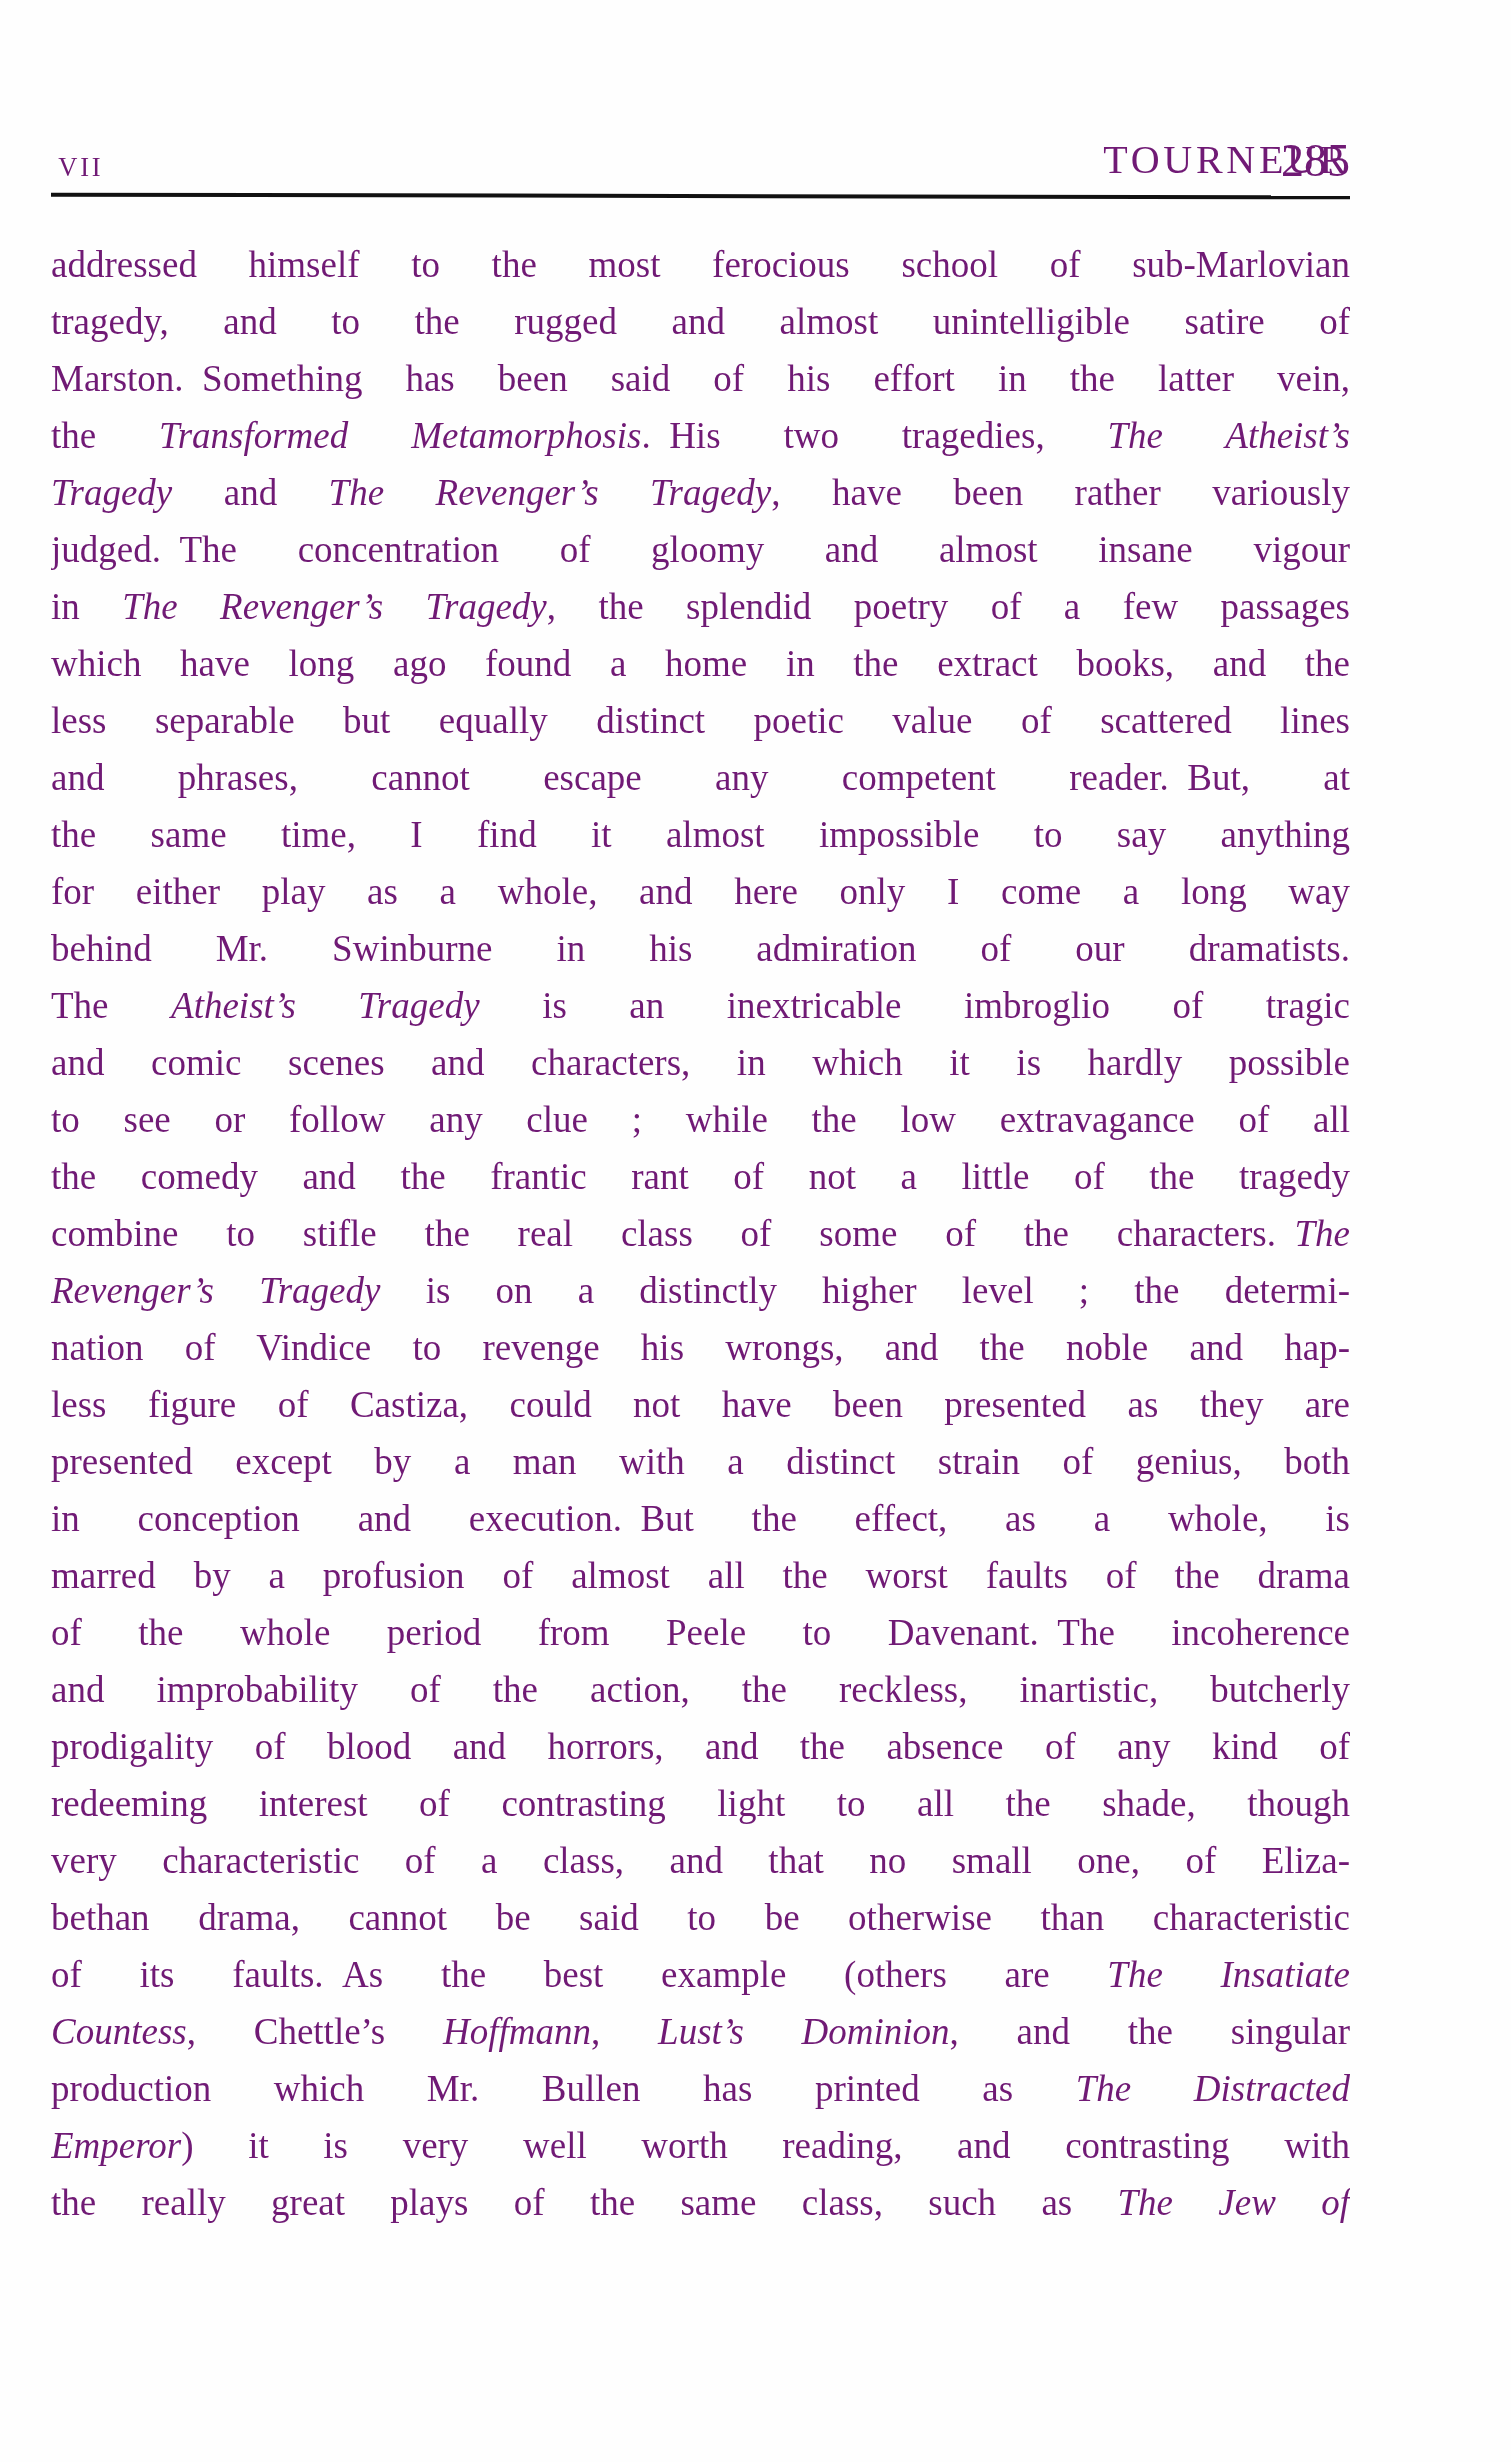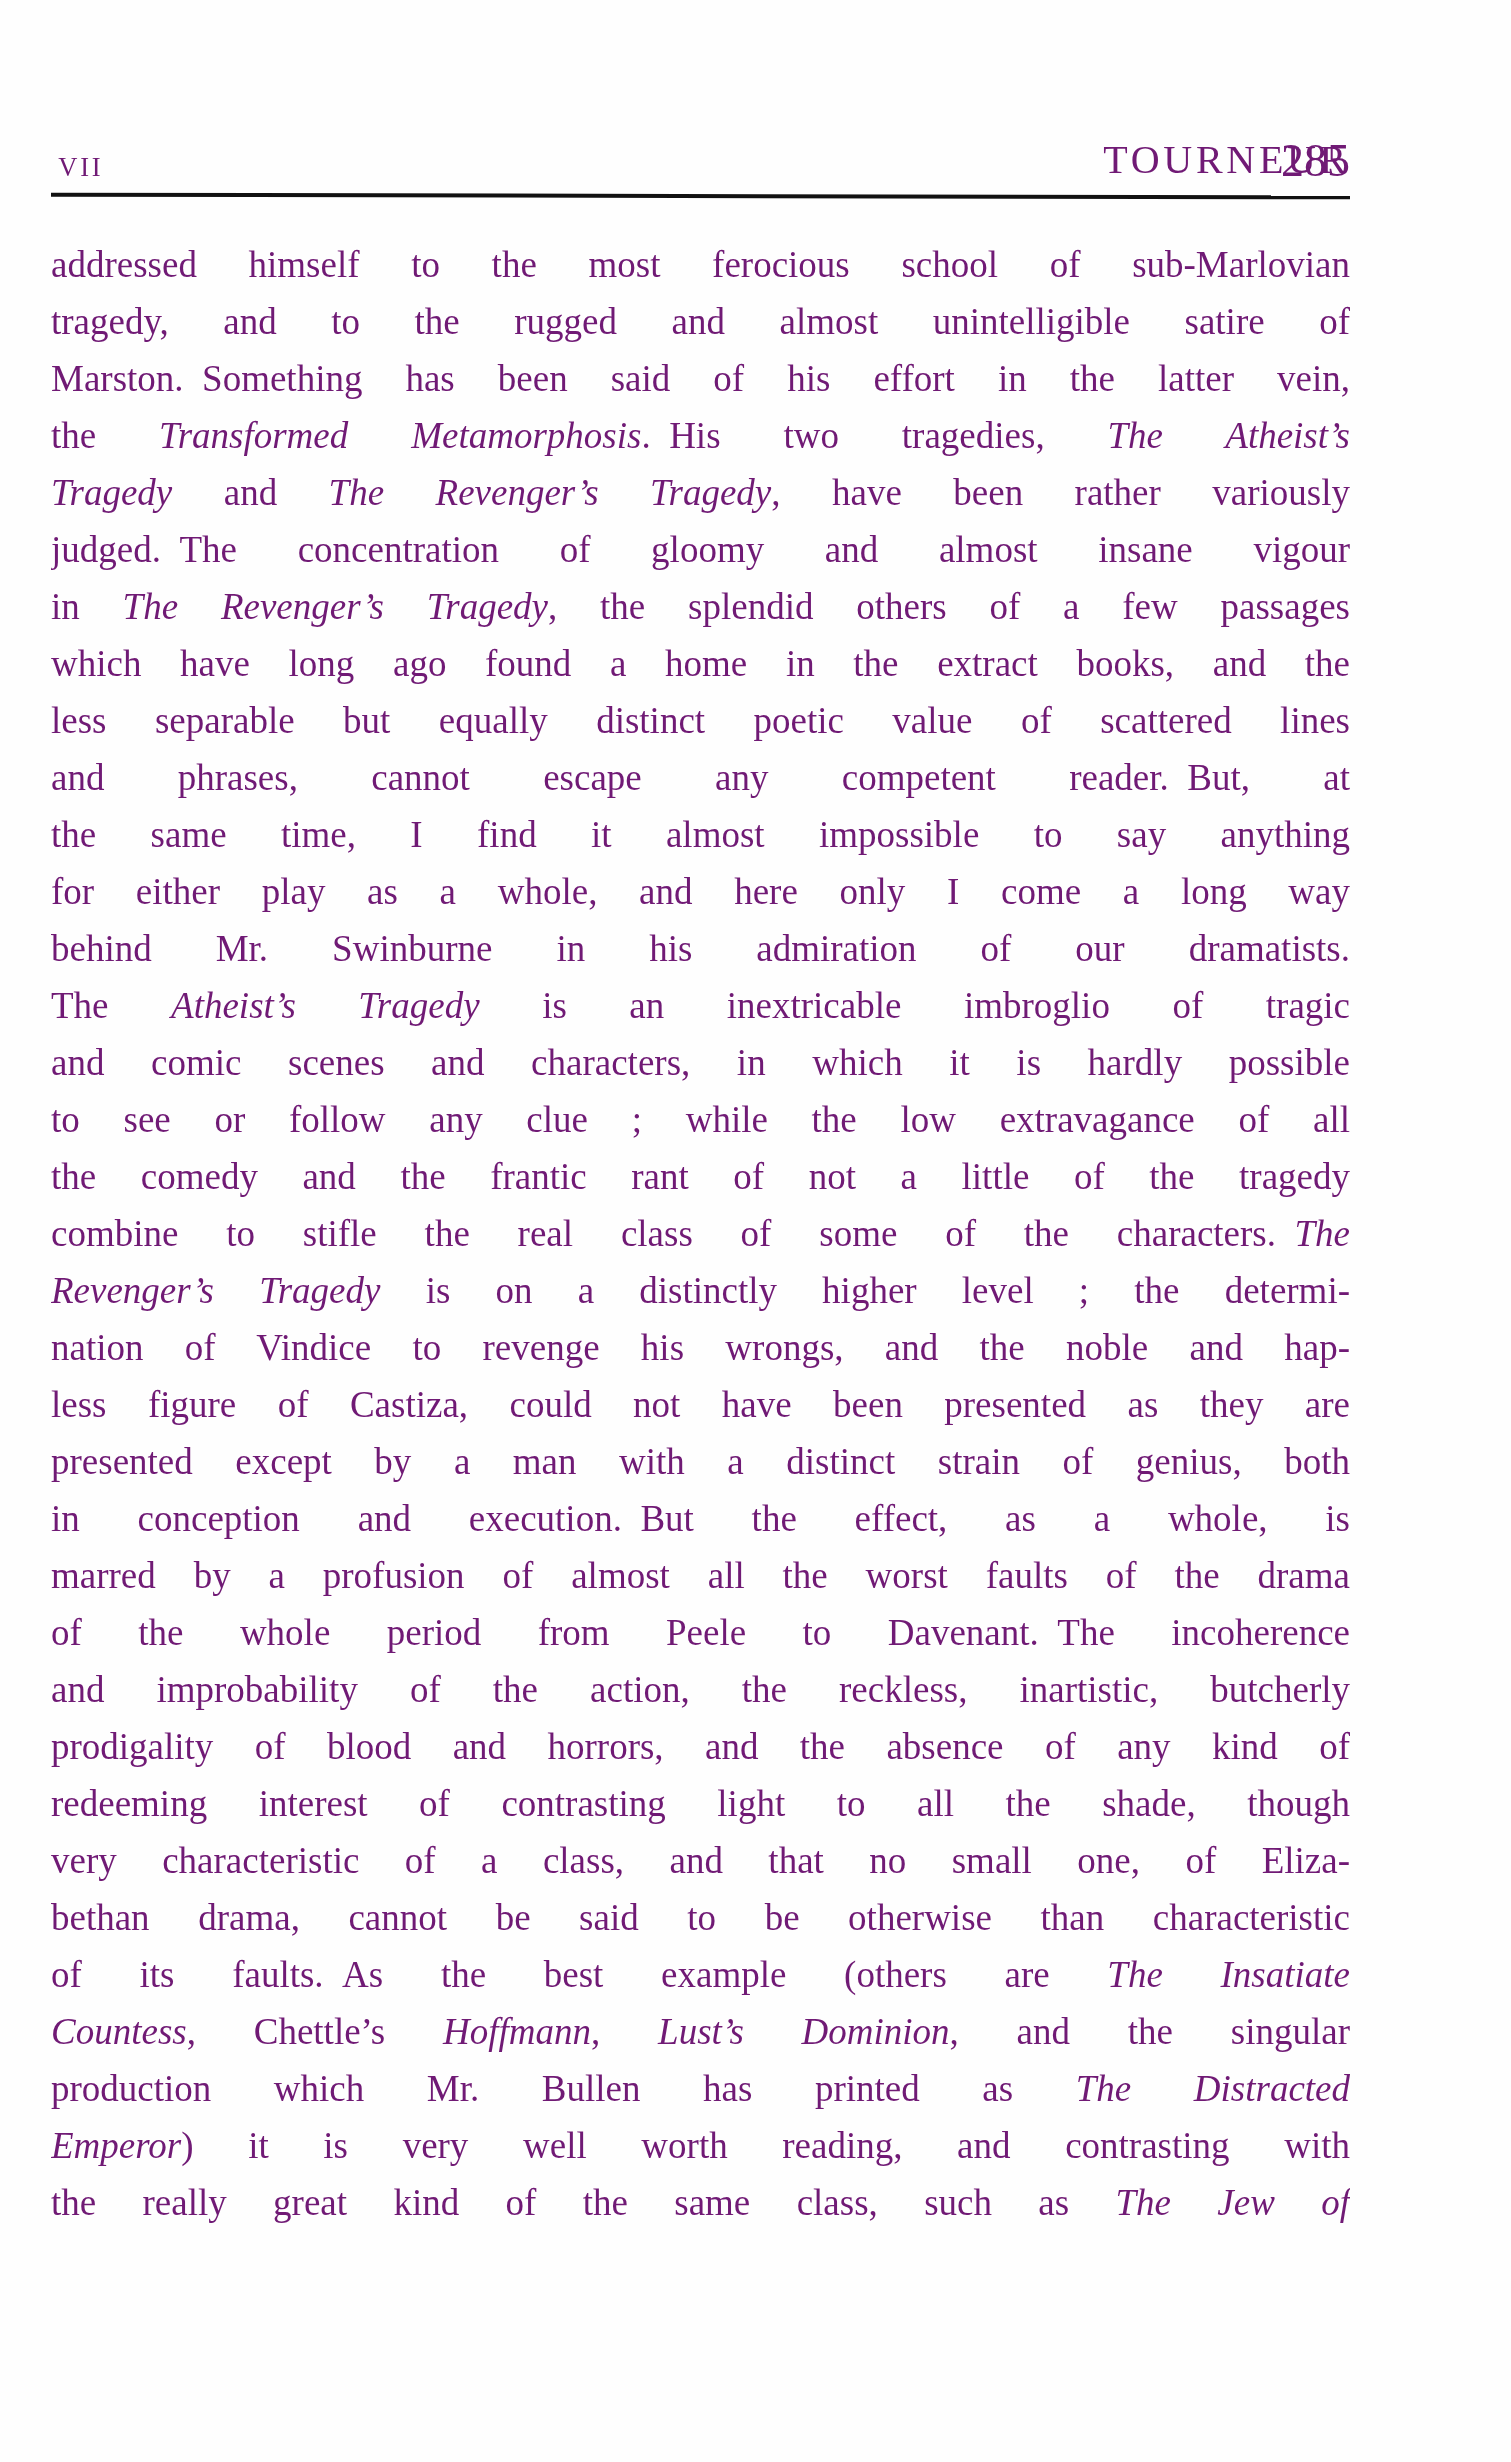--- a/index.html
+++ b/index.html
@@ -74,21 +74,21 @@
 
     <div class="head-rule"></div>
 
     <div class="body-text">
         <div class="line"><span class="seg">addressed himself to the most ferocious school of sub-Marlovian</span></div>
         <div class="line"><span class="seg">tragedy, and to the rugged and almost unintelligible satire of</span></div>
         <div class="line"><span class="seg">Marston. Something has been said of his effort in the latter vein,</span></div>
         <div class="line"><span class="seg">the </span><span class="seg it">Transformed Metamorphosis</span><span class="seg">. His two tragedies, </span><span class="seg it">The Atheist’s</span></div>
         <div class="line"><span class="seg it">Tragedy</span><span class="seg"> and </span><span class="seg it">The Revenger’s Tragedy</span><span class="seg">, have been rather variously</span></div>
         <div class="line"><span class="seg">judged. The concentration of gloomy and almost insane vigour</span></div>
-        <div class="line"><span class="seg">in </span><span class="seg it">The Revenger’s Tragedy</span><span class="seg">, the splendid others of a few passages</span></div>
+        <div class="line"><span class="seg">in </span><span class="seg it">The Revenger’s Tragedy</span><span class="seg">, the splendid poetry of a few passages</span></div>
         <div class="line"><span class="seg">which have long ago found a home in the extract books, and the</span></div>
         <div class="line"><span class="seg">less separable but equally distinct poetic value of scattered lines</span></div>
         <div class="line"><span class="seg">and phrases, cannot escape any competent reader. But, at</span></div>
         <div class="line"><span class="seg">the same time, I find it almost impossible to say anything</span></div>
         <div class="line"><span class="seg">for either play as a whole, and here only I come a long way</span></div>
         <div class="line"><span class="seg">behind Mr. Swinburne in his admiration of our dramatists.</span></div>
         <div class="line"><span class="seg">The </span><span class="seg it">Atheist’s Tragedy</span><span class="seg"> is an inextricable imbroglio of tragic</span></div>
         <div class="line"><span class="seg">and comic scenes and characters, in which it is hardly possible</span></div>
         <div class="line"><span class="seg">to see or follow any clue ; while the low extravagance of all</span></div>
         <div class="line"><span class="seg">the comedy and the frantic rant of not a little of the tragedy</span></div>
@@ -102,18 +102,18 @@
         <div class="line"><span class="seg">of the whole period from Peele to Davenant. The incoherence</span></div>
         <div class="line"><span class="seg">and improbability of the action, the reckless, inartistic, butcherly</span></div>
         <div class="line"><span class="seg">prodigality of blood and horrors, and the absence of any kind of</span></div>
         <div class="line"><span class="seg">redeeming interest of contrasting light to all the shade, though</span></div>
         <div class="line"><span class="seg">very characteristic of a class, and that no small one, of Eliza-</span></div>
         <div class="line"><span class="seg">bethan drama, cannot be said to be otherwise than characteristic</span></div>
         <div class="line"><span class="seg">of its faults. As the best example (others are </span><span class="seg it">The Insatiate</span></div>
         <div class="line"><span class="seg it">Countess</span><span class="seg">, Chettle’s </span><span class="seg it">Hoffmann</span><span class="seg">, </span><span class="seg it">Lust’s Dominion</span><span class="seg">, and the singular</span></div>
         <div class="line"><span class="seg">production which Mr. Bullen has printed as </span><span class="seg it">The Distracted</span></div>
         <div class="line"><span class="seg it">Emperor</span><span class="seg">) it is very well worth reading, and contrasting with</span></div>
-        <div class="line"><span class="seg">the really great kind of the same class, such as </span><span class="seg it">The Jew of</span></div>
+        <div class="line"><span class="seg">the really great plays of the same class, such as </span><span class="seg it">The Jew of</span></div>
       </div>
 
   </div>
 </div>
 
 
 </body></html>

